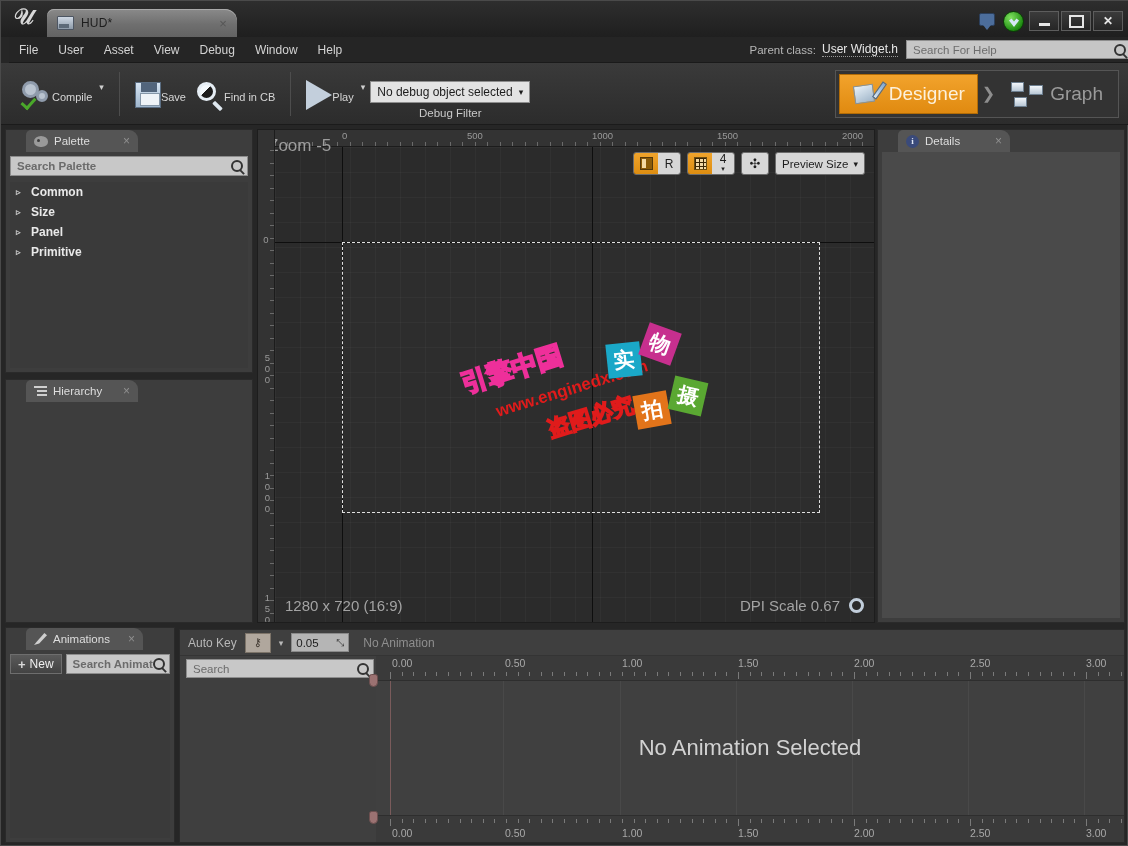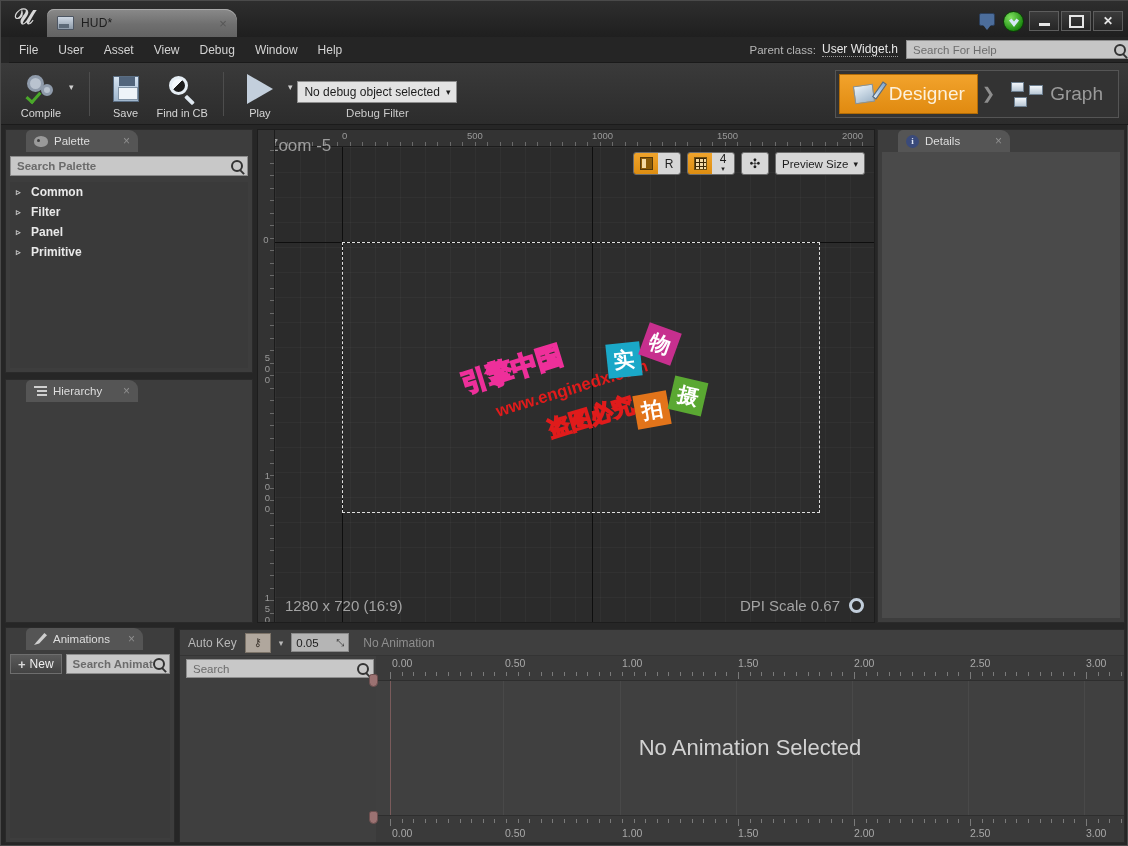--- a/index.html
+++ b/index.html
@@ -107,21 +107,21 @@
   
   .toolbar {
     position: absolute; left: 0; top: 62px; width: 1128px; height: 62px;
     background: linear-gradient(180deg,#3a3a3a 0%, #2c2c2c 100%);
     border-bottom: 1px solid #1b1b1b;
     display: flex; align-items: center; padding-left: 8px;
   }
   .tb-group { display: flex; align-items: flex-end; height: 58px; padding: 0 6px; }
   .tb-sep { width: 1px; height: 44px; background: #4d4d4d; margin: 0 4px; align-self: center; }
   .tb-btn {
-    display: flex; flex-direction: column; align-items: center; justify-content: flex-end;
+    display: flex; flex-direction: row; align-items: center; justify-content: flex-end;
     min-width: 52px; padding: 3px 5px 4px; cursor: default; height: 54px;
   }
   .tb-ico { height: 30px; display:flex; align-items:center; justify-content:center; }
   .tb-lbl { color: #d6d6d6; font-size: 11px; margin-top: 3px; }
   .tb-arrow {
     color: #cfcfcf; font-size: 9px; align-self: center; padding: 0 5px 14px 2px;
   }
 
   
   .ic-compile { position: relative; width: 32px; height: 28px; }
@@ -567,21 +567,21 @@
         <span>Search Palette</span>
         <div class="mag"></div>
       </div>
       <div class="list-area">
         <div class="cat-row">
           <span class="tri">▹</span>
           <span>Common</span>
         </div>
         <div class="cat-row">
           <span class="tri">▹</span>
-          <span>Filter</span>
+          <span>Size</span>
         </div>
         <div class="cat-row">
           <span class="tri">▹</span>
           <span>Panel</span>
         </div>
         <div class="cat-row">
           <span class="tri">▹</span>
           <span>Primitive</span>
         </div>
       </div>

